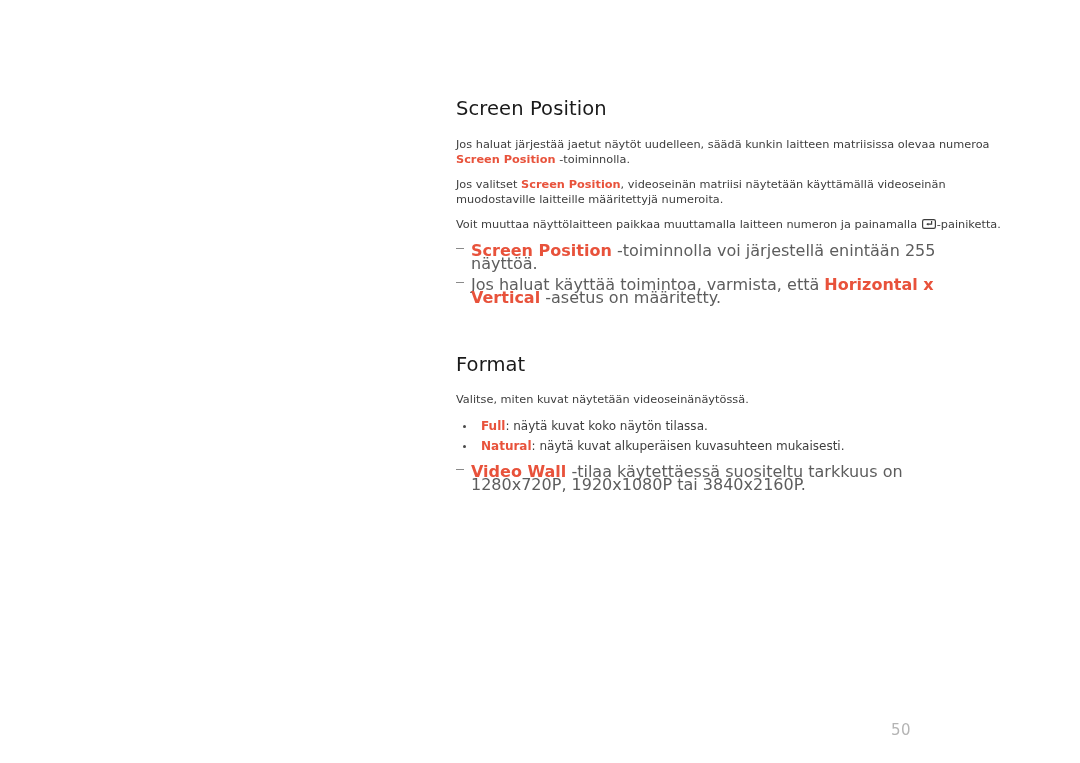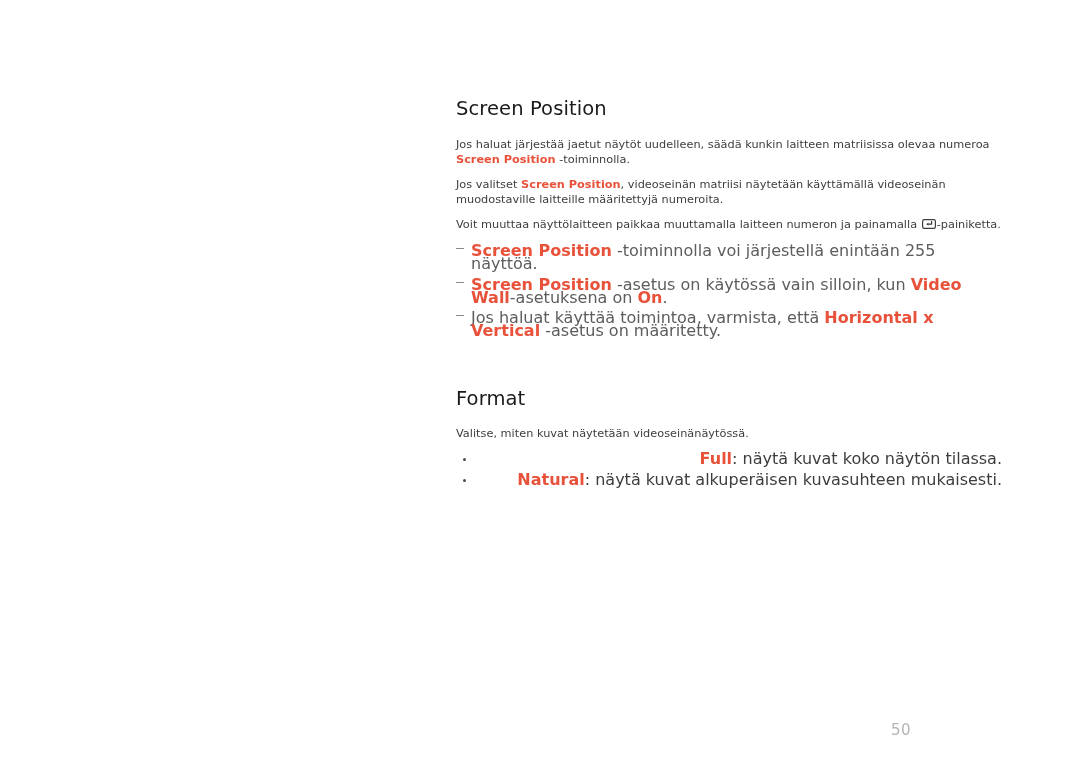--- a/index.html
+++ b/index.html
@@ -93,25 +93,24 @@
 
   
   ul.bullets {
     list-style: none;
     margin: 0 0 11px 0;
     padding: 0;
   }
   ul.bullets li {
     position: relative;
     padding-left: 25px;
-    font-size: 16px;
+    font-size: 12px;
     line-height: 14.6px;
     color: #3d3d3d;
     margin-bottom: 6px;
-    text-align: right;
   }
   ul.bullets li .dot {
     position: absolute;
     left: 7px;
     top: 6px;
     width: 3px;
     height: 3px;
     border-radius: 50%;
     background: #4a4a4a;
   }
@@ -160,21 +159,20 @@
               </svg></span><span>-painiketta.</span></p>
       </div>
 
       <ul class="notes notes-after-para">
         <li>
           <span class="dash"></span>
           <span class="note-text"><span class="accent">Screen Position</span><span> -toiminnolla voi järjestellä enintään 255 näyttöä.</span></span>
         </li>
         <li>
           <span class="dash"></span>
-          <span class="note-text"><span class="accent">Screen Position</span><span> -asetus on käytössä vain silloin, kun </span><span class="accent">Video Wall</span><span>-asetuksena on </span><span class="accent">On</span><span>.</span></span>
         </li>
         <li>
           <span class="dash"></span>
           <span class="note-text"><span>Jos haluat käyttää toimintoa, varmista, että </span><span class="accent">Horizontal x Vertical</span><span> -asetus on määritetty.</span></span>
         </li>
       </ul>
     </section>
 
     <section class="section-format">
       <h2 class="section-title">Format</h2>
@@ -186,20 +184,24 @@
           <span class="dot"></span>
           <span class="bullet-text"><span class="accent">Full</span><span>: näytä kuvat koko näytön tilassa.</span></span>
         </li>
         <li>
           <span class="dot"></span>
           <span class="bullet-text"><span class="accent">Natural</span><span>: näytä kuvat alkuperäisen kuvasuhteen mukaisesti.</span></span>
         </li>
       </ul>
 
       <ul class="notes">
+        <li>
+          <span class="dash"></span>
+          <span class="note-text"><span class="accent">Video Wall</span><span> -tilaa käytettäessä suositeltu tarkkuus on 1280x720P, 1920x1080P tai 3840x2160P.</span></span>
+        </li>
       </ul>
     </section>
 
   </div>
 
   <div class="page-number">50</div>
 
 </div>
 
 </body></html>

